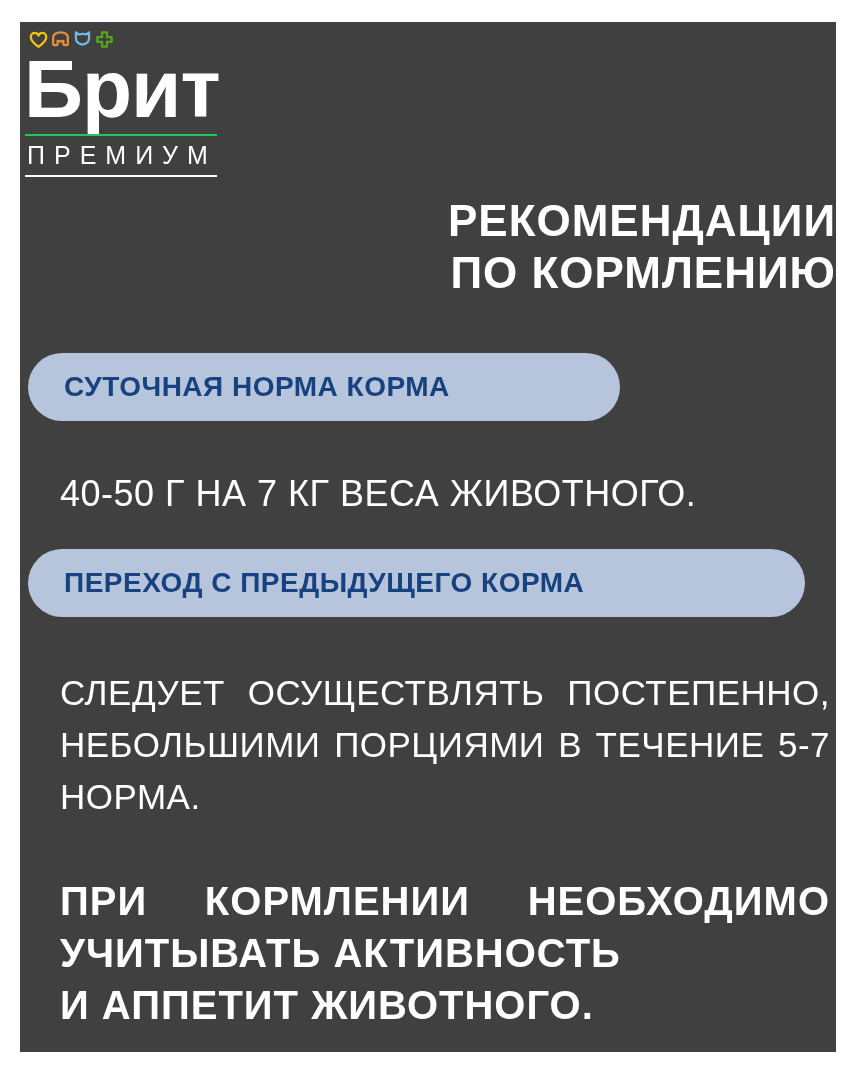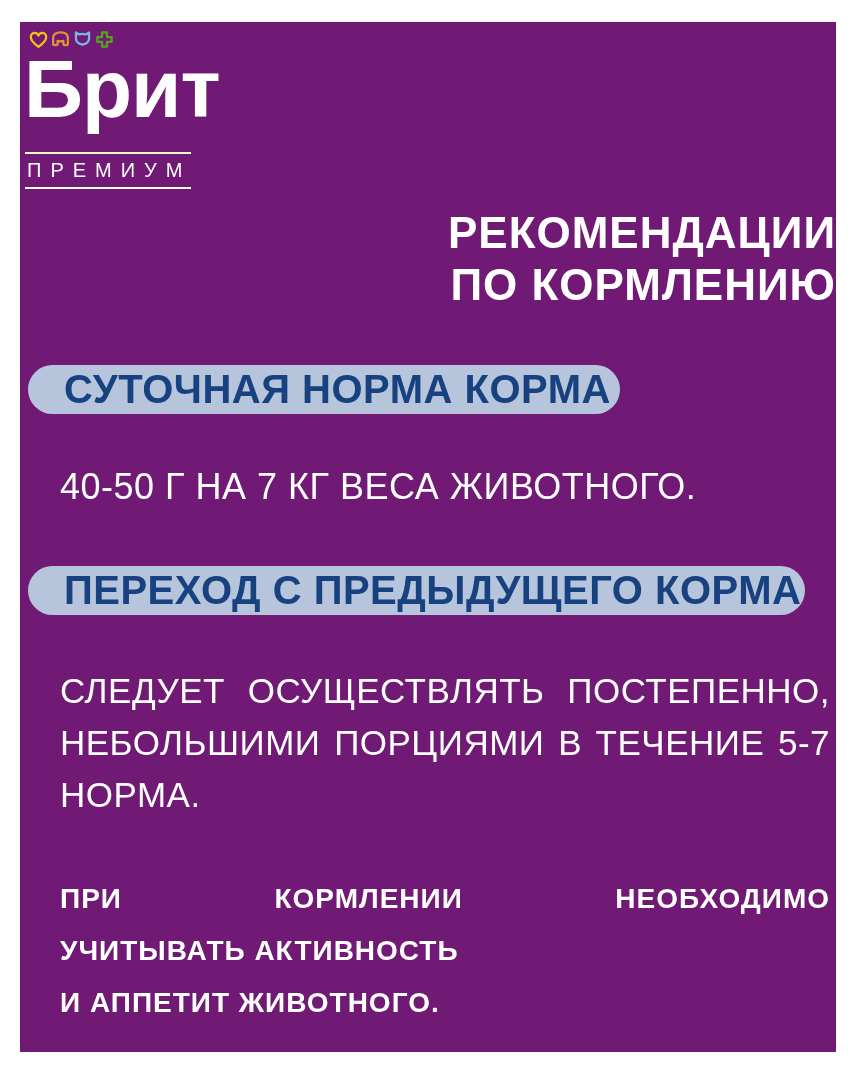--- a/index.html
+++ b/index.html
@@ -7,21 +7,21 @@
   body {
     background: #ffffff;
     font-family: "Liberation Sans", sans-serif;
     position: relative;
     overflow: hidden;
   }
   .card {
     position: absolute;
     left: 20px; top: 22px;
     width: 816px; height: 1030px;
-    background: #701a75;
+    background: #404040;
     color: #ffffff;
     overflow: hidden;
   }
   .icons-row {
     margin: 7px 0 0 8px;
     display: flex;
     gap: 1px;
     align-items: center;
   }
   .icons-row svg {
@@ -33,68 +33,68 @@
   }
   .brand-name {
     margin: 0 0 0 4px;
     font-size: 82px;
     font-weight: bold;
     line-height: 78px;
     letter-spacing: -1px;
   }
   .brand-sub {
     display: inline-block;
-    margin: 24px 0 0 5px;
-    font-size: 20px;
+    margin: 6px 0 0 5px;
+    font-size: 25px;
     font-weight: 400;
     letter-spacing: 9px;
     padding: 5px 0 5px 2px;
-    border-top: 2px solid #fef9c3;
+    border-top: 2px solid #22c55e;
     border-bottom: 2px solid #ffffff;
   }
   .page-title {
     margin-top: 18px;
     text-align: right;
     font-size: 44px;
     font-weight: bold;
     line-height: 52px;
     letter-spacing: 1px;
   }
   .pill {
     margin-left: 8px;
-    height: 49px;
+    height: 68px;
     border-radius: 40px;
     background: #b7c5dc;
     display: flex;
     align-items: center;
     padding-left: 36px;
     color: #17417f;
     font-weight: bold;
-    font-size: 40px;
+    font-size: 28px;
     letter-spacing: 0.5px;
     white-space: nowrap;
   }
   .pill-daily { width: 592px; margin-top: 54px; }
-  .pill-transition { width: 777px; margin-top: 58px; }
+  .pill-transition { width: 777px; margin-top: 34px; }
   .body-line {
     margin: 52px 6px 0 40px;
     font-size: 36px;
     font-weight: 400;
     letter-spacing: 0.5px;
   }
   .para {
     margin: 50px 6px 0 40px;
     font-size: 35px;
     font-weight: 400;
     line-height: 52px;
     letter-spacing: 0.5px;
   }
   .footer-note {
     margin: 52px 6px 0 40px;
-    font-size: 28px;
+    font-size: 40px;
     font-weight: bold;
     line-height: 52px;
     letter-spacing: 1px;
   }
   .just {
     text-align: justify;
     text-align-last: justify;
   }
 </style>
 </head>

